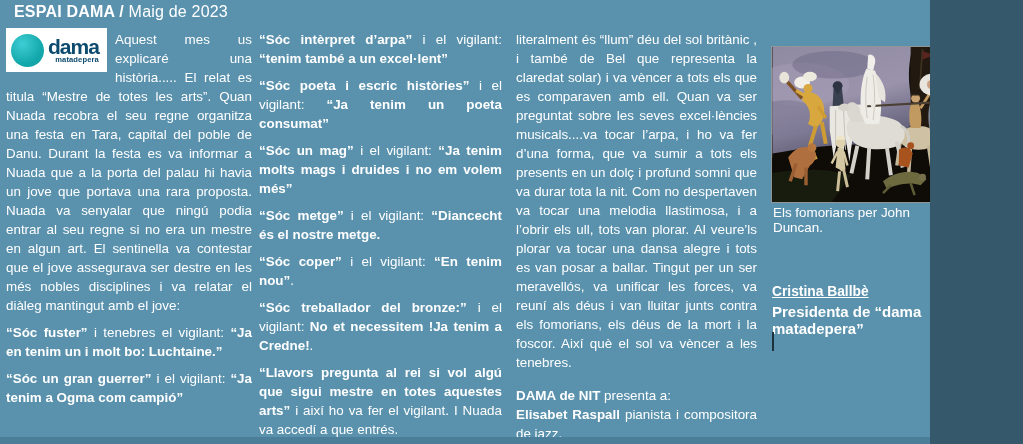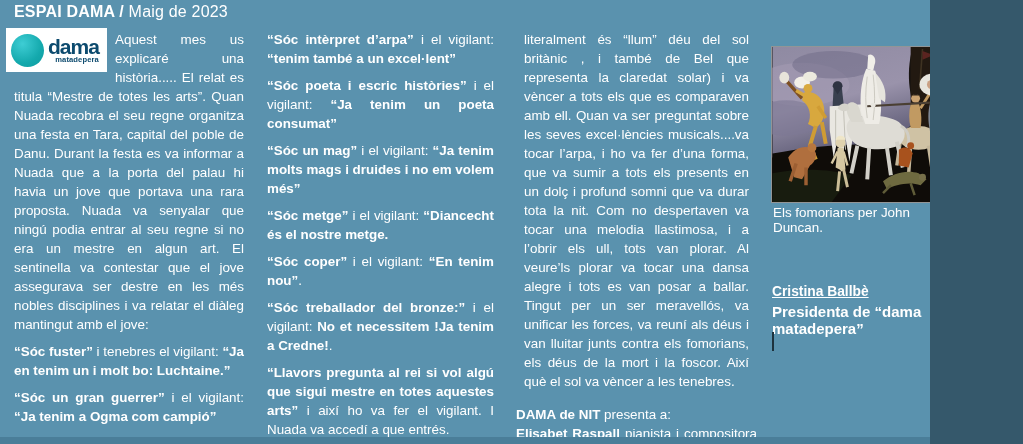--- a/index.html
+++ b/index.html
@@ -5,21 +5,21 @@
 <style>
   html,body{margin:0;padding:0;background:#35586b;}
   .slide{position:relative;width:930px;height:444px;background:var(--bg,#5a92ae);
          overflow:hidden;color:#fff;font-family:"Liberation Sans",sans-serif;}
   .header{position:absolute;top:3px;left:14px;font-size:16px;letter-spacing:.2px;}
   .header .b{font-weight:700;}
   .col{position:absolute;top:30px;font-size:13.4px;line-height:19px;text-align:justify;}
   #col1{left:6px;width:246px;}
   #col2{left:259px;width:243px;}
   #col3{left:516px;width:241px;}
-  .col p{margin:0 8px 8px;}
+  .col p{margin:0 0 8px;}
   b{font-weight:700;}
   .logo{float:left;width:101px;height:44px;background:#fff;margin:-2px 8px 9px 0;
         display:flex;align-items:center;box-sizing:border-box;padding-left:5px;}
   .logo-circle{width:33px;height:33px;border-radius:50%;flex:0 0 auto;
         background:radial-gradient(circle at 35% 30%, #3ecdd4 0%, #14a9ad 60%, #0d9ba0 100%);}
   .logo-text{margin-left:4px;line-height:1;color:#0c4a6e;}
   .logo-brand{font-weight:700;font-size:21px;letter-spacing:-1px;}
   .logo-sub{font-weight:700;font-size:7.6px;text-align:right;margin-top:-1px;letter-spacing:.1px;}
   .announce{margin-top:14px;}
   .m0{margin:0 !important;}

